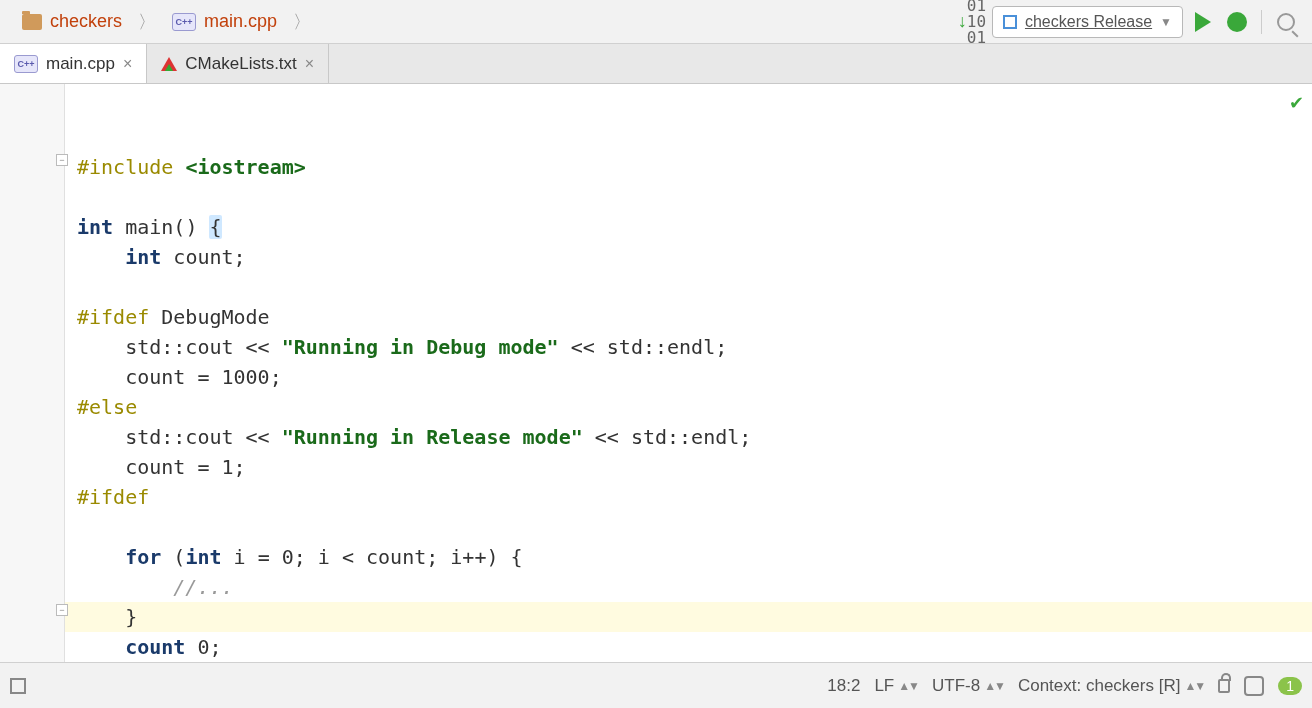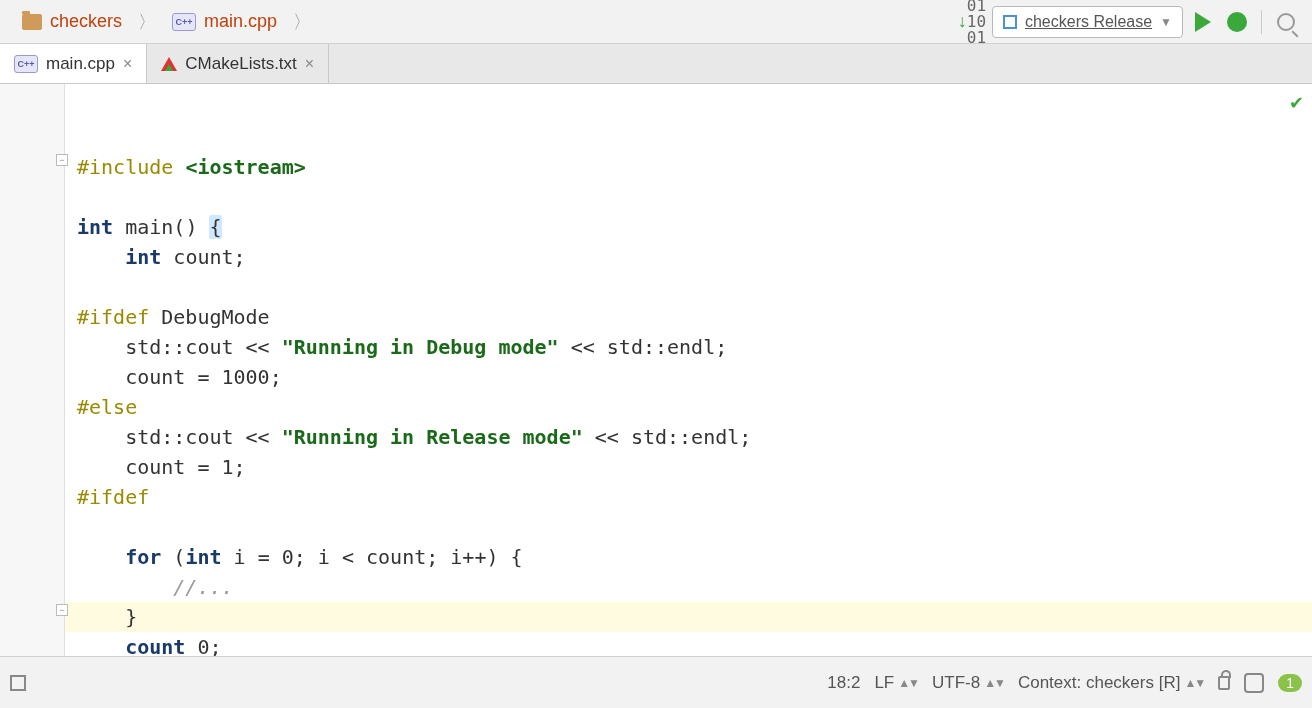--- a/index.html
+++ b/index.html
@@ -44,21 +44,21 @@
   .str { color:#1a6a1a; font-weight:bold; }
   .inc { color:#1a6a1a; font-weight:bold; }
   .fn { color:#333; }
   .com { color:#999; font-style:italic; }
   .hl-brace { background:#cfe8ff; border-radius:2px; }
   .line-hl { position:absolute; left:0; right:0; height:30px; background:#fffbe0; z-index:-1; }
   .check { position:absolute; top:8px; right:8px; color:#3aa83a; font-size:18px; }
   .fold-handle { position:absolute; left:56px; width:12px; height:12px; border:1px solid #bbb; background:#fff; font-size:9px; line-height:10px; text-align:center; color:#888; }
 
   
-  .statusbar { height:52px; background:#f2f2f2; border-top:1px solid #d0d0d0; display:flex; align-items:center; padding:0 10px; gap:14px; font-size:17px; color:#555; }
+  .statusbar { height:46px; background:#f2f2f2; border-top:1px solid #d0d0d0; display:flex; align-items:center; padding:0 10px; gap:14px; font-size:17px; color:#555; }
   .status-spacer { flex:1; }
   .status-item { display:flex; align-items:center; gap:4px; }
   .rect-icon { width:16px; height:16px; border:2px solid #888; }
   .lock-icon { width:12px; height:14px; border:2px solid #888; border-radius:2px; position:relative; }
   .lock-icon::before { content:""; position:absolute; top:-8px; left:1px; width:6px; height:6px; border:2px solid #888; border-bottom:none; border-radius:6px 6px 0 0; }
   .face-icon { width:20px; height:20px; border:2px solid #888; border-radius:4px; position:relative; }
   .badge { background:#8bc34a; color:#fff; border-radius:10px; padding:1px 8px; font-size:14px; }
   .ud { font-size:12px; color:#888; letter-spacing:-2px; }
 </style>
 </head>

